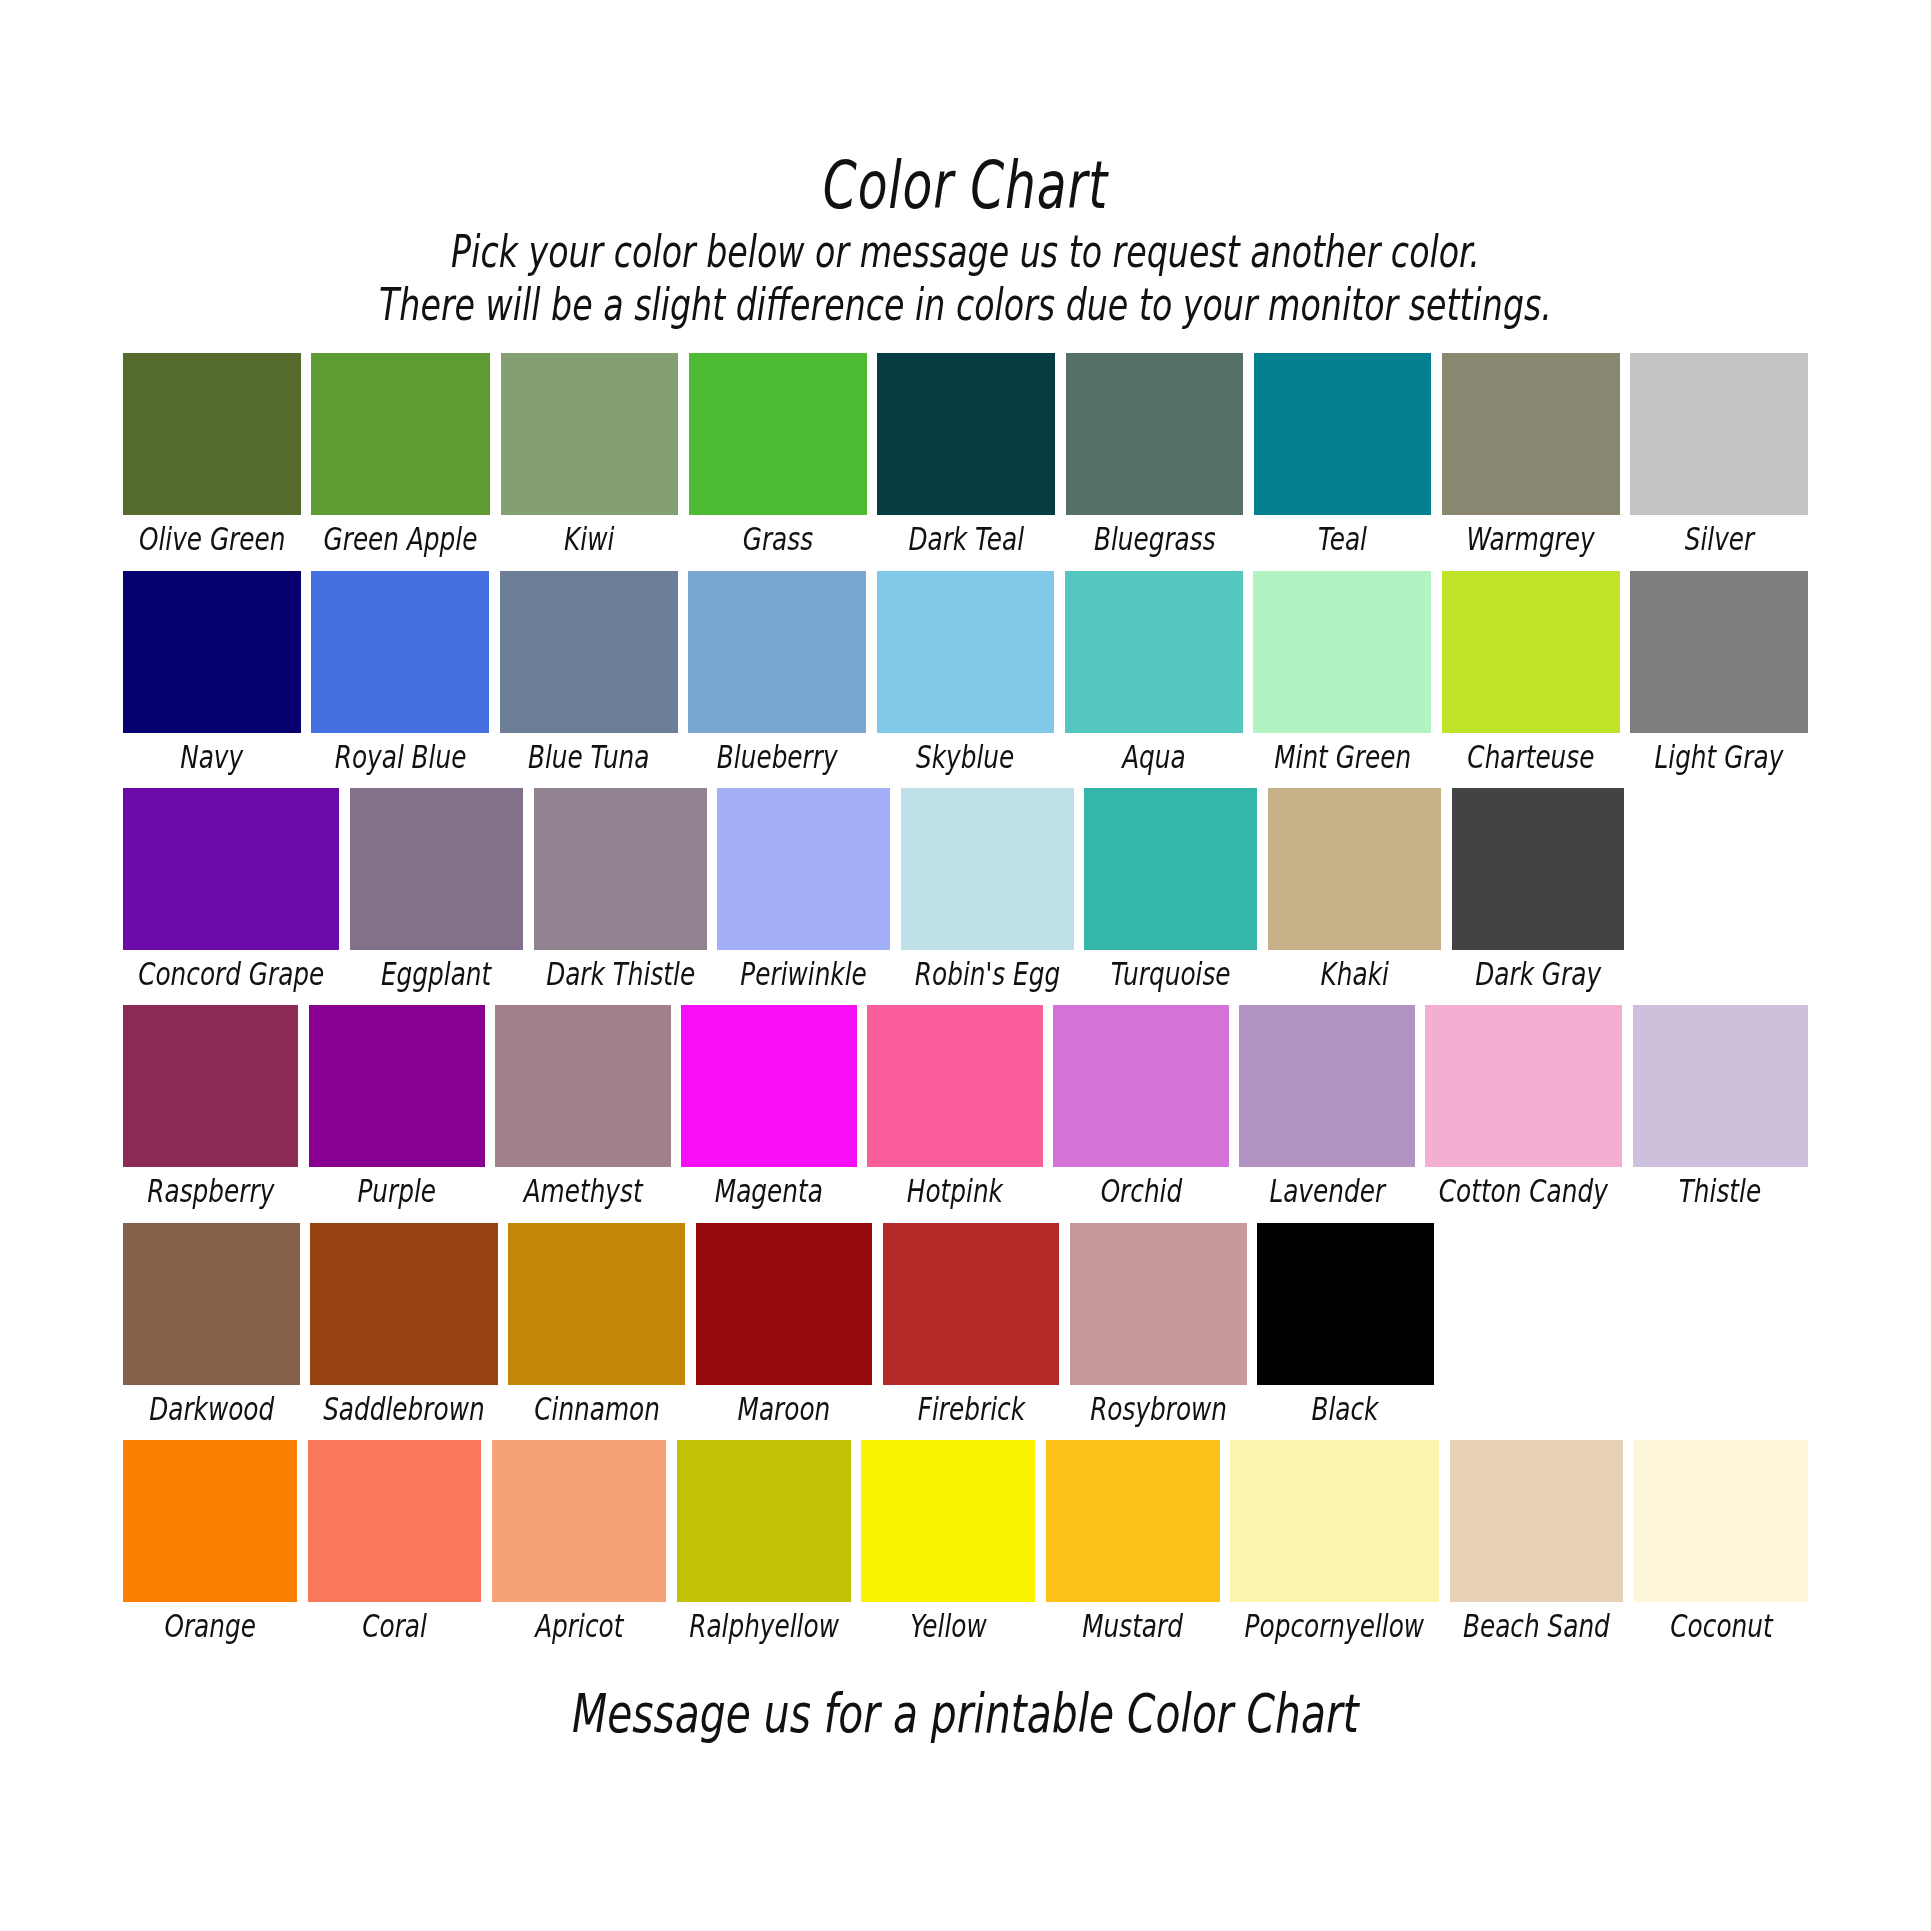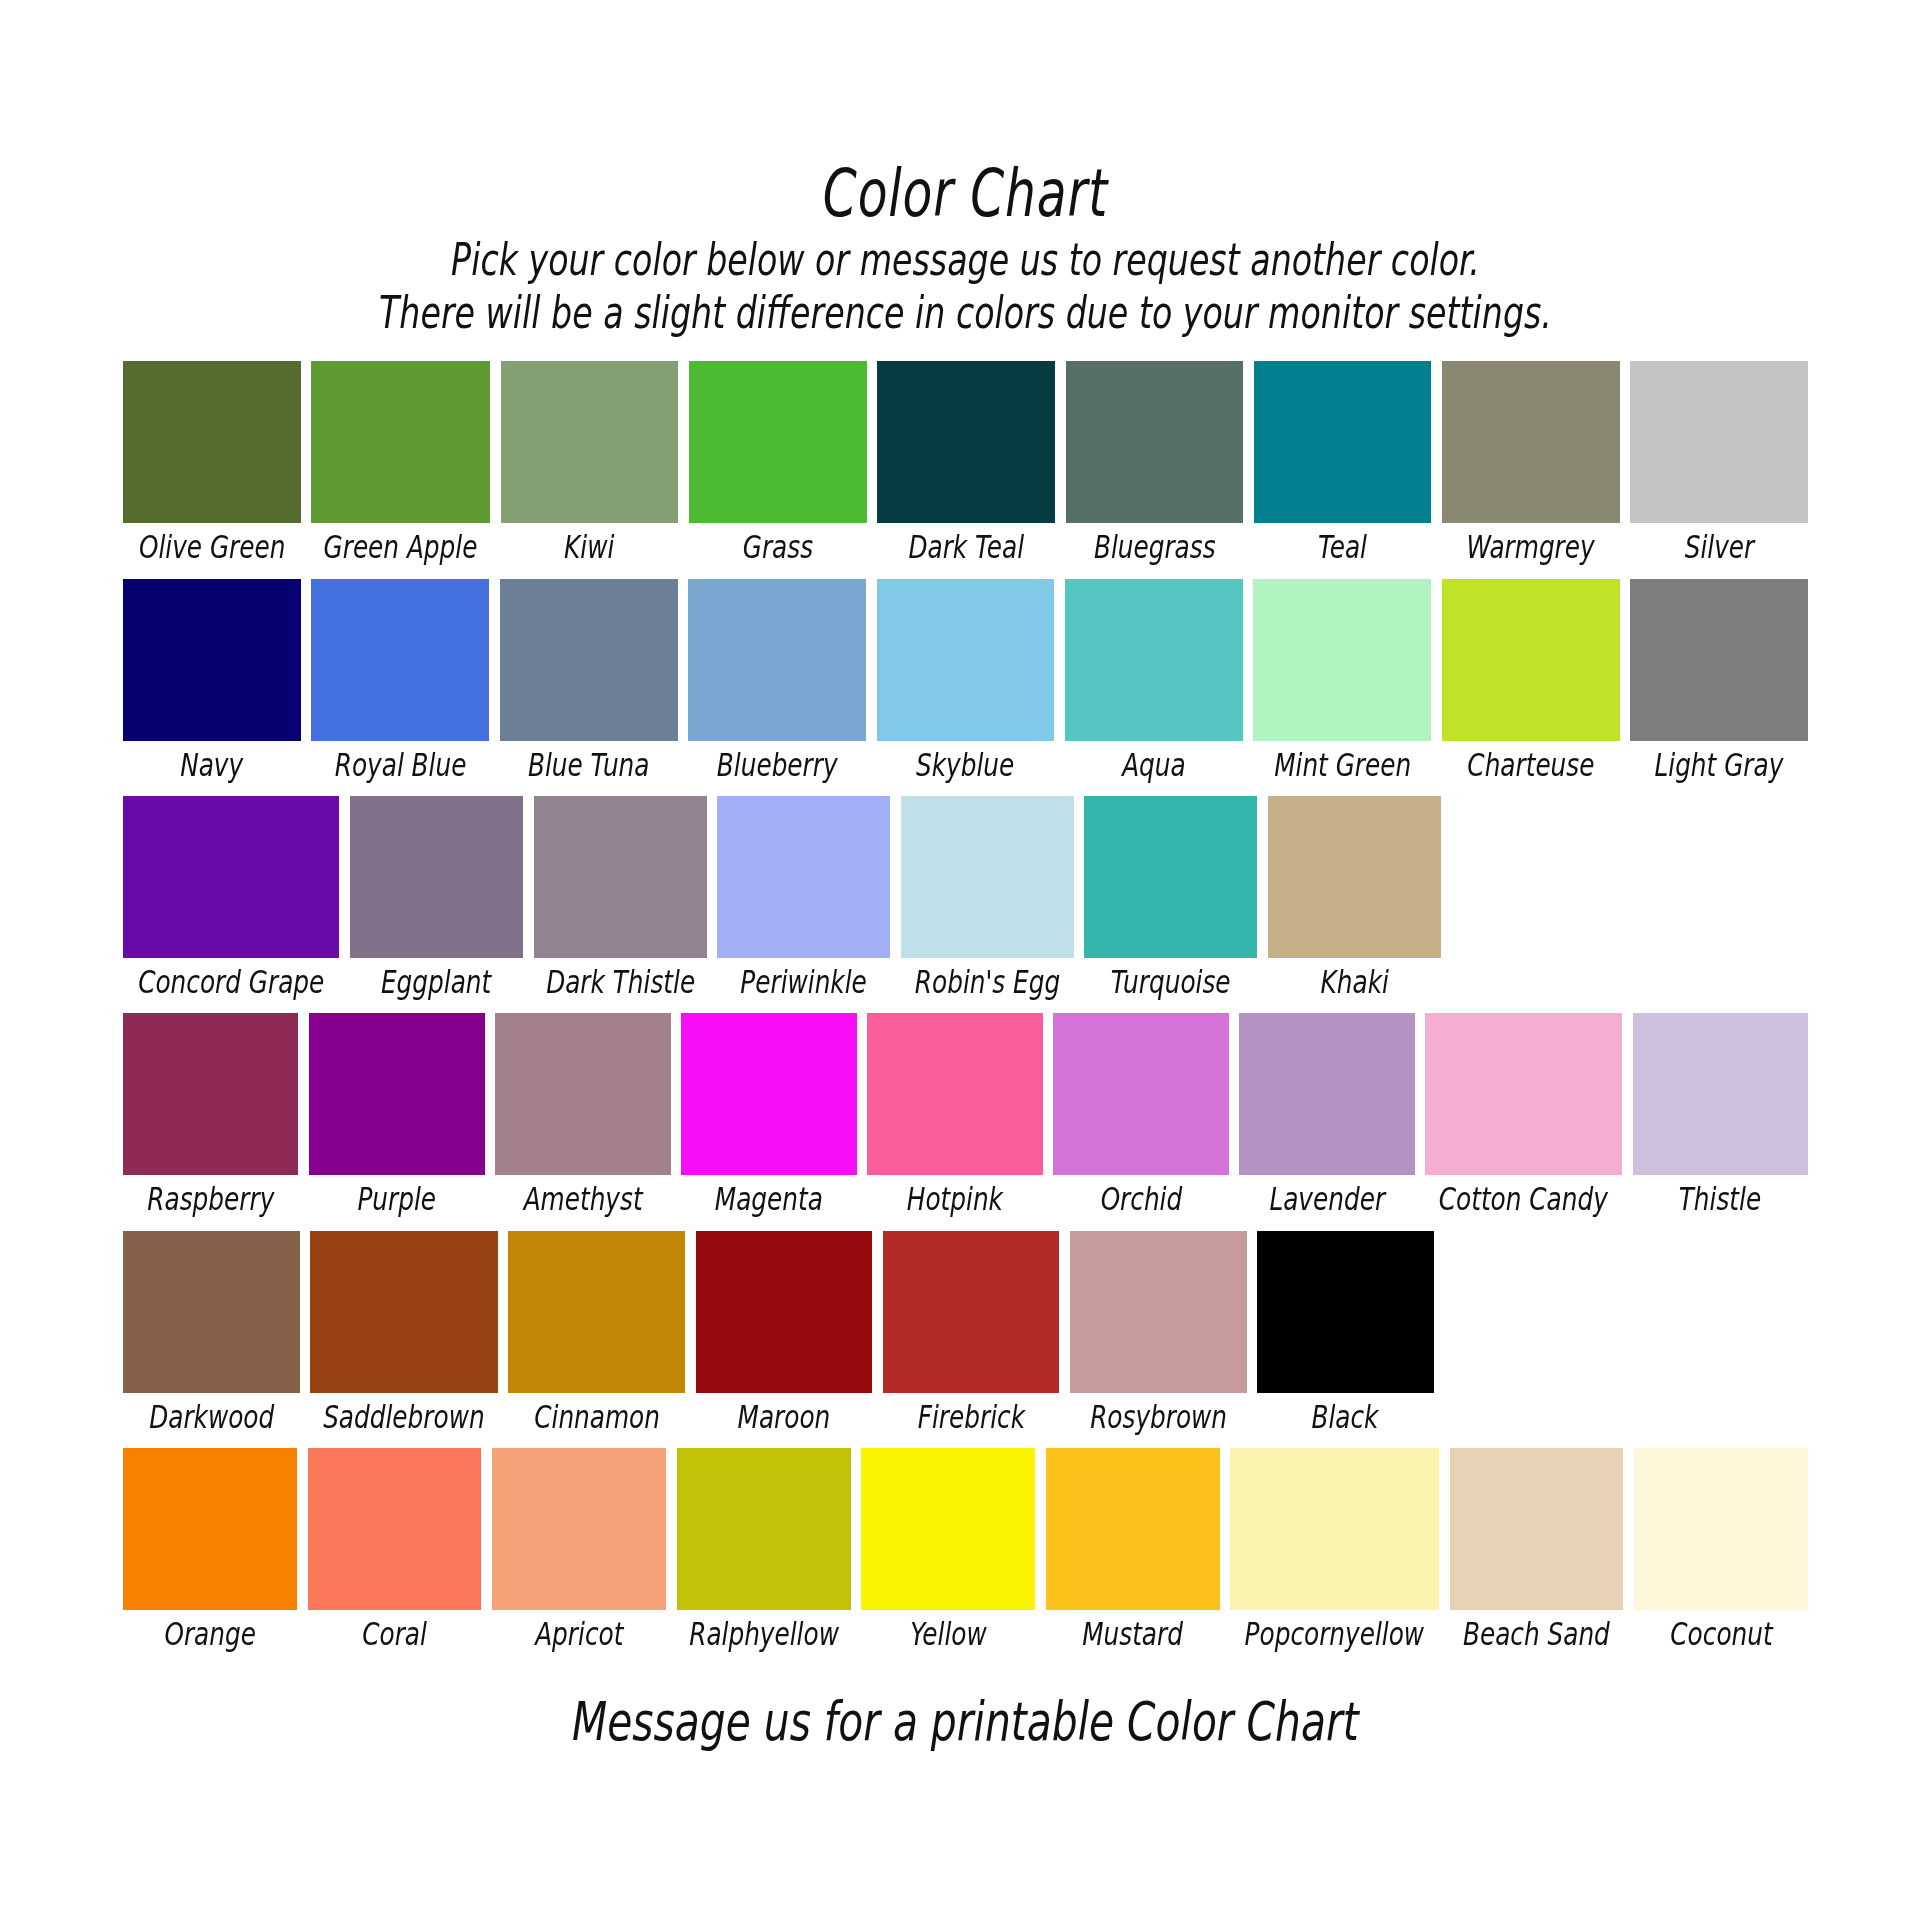--- a/index.html
+++ b/index.html
@@ -11,21 +11,21 @@
     width: 1931px;
     height: 1931px;
     font-family: "DejaVu Sans", sans-serif;
     color: #111111;
     overflow: hidden;
   }
   .page {
     width: 1931px;
     height: 1410px;
     box-sizing: border-box;
-    padding: 16px;
+    padding: 8px;
     display: flex;
     flex-direction: column;
     align-items: center;
   }
   .header {
     width: 100%;
     text-align: center;
     margin-top: 145px;
   }
   .chart-title {
@@ -194,20 +194,24 @@
           <div class="swatch-label">Robin's Egg</div>
         </div>
         <div class="cell">
           <div class="swatch" style="background: rgb(52, 182, 171);"></div>
           <div class="swatch-label">Turquoise</div>
         </div>
         <div class="cell">
           <div class="swatch" style="background: rgb(198, 176, 136);"></div>
           <div class="swatch-label">Khaki</div>
         </div>
+        <div class="cell">
+          <div class="swatch" style="background: rgb(67, 67, 67);"></div>
+          <div class="swatch-label">Dark Gray</div>
+        </div>
       </div>
       <div class="row">
         <div class="cell">
           <div class="swatch" style="background: rgb(142, 42, 86);"></div>
           <div class="swatch-label">Raspberry</div>
         </div>
         <div class="cell">
           <div class="swatch" style="background: rgb(135, 0, 144);"></div>
           <div class="swatch-label">Purple</div>
         </div>

